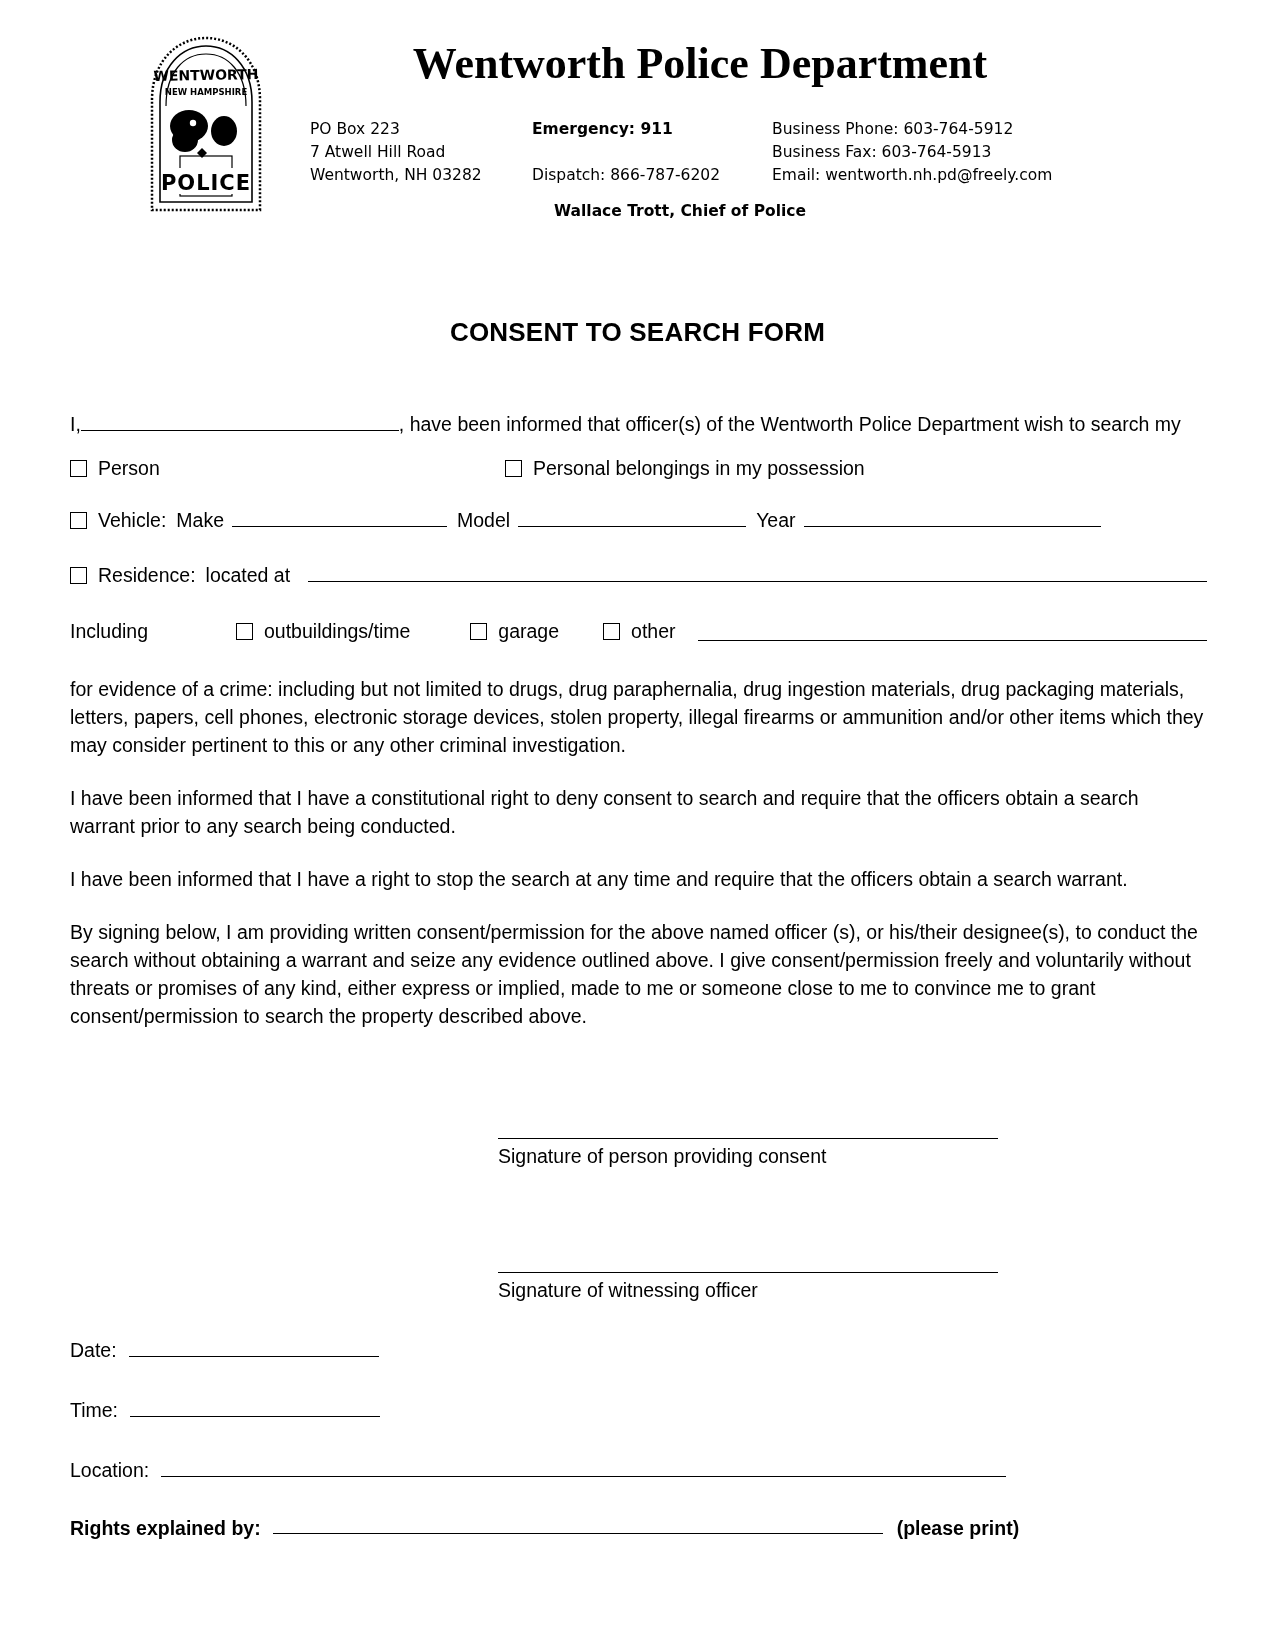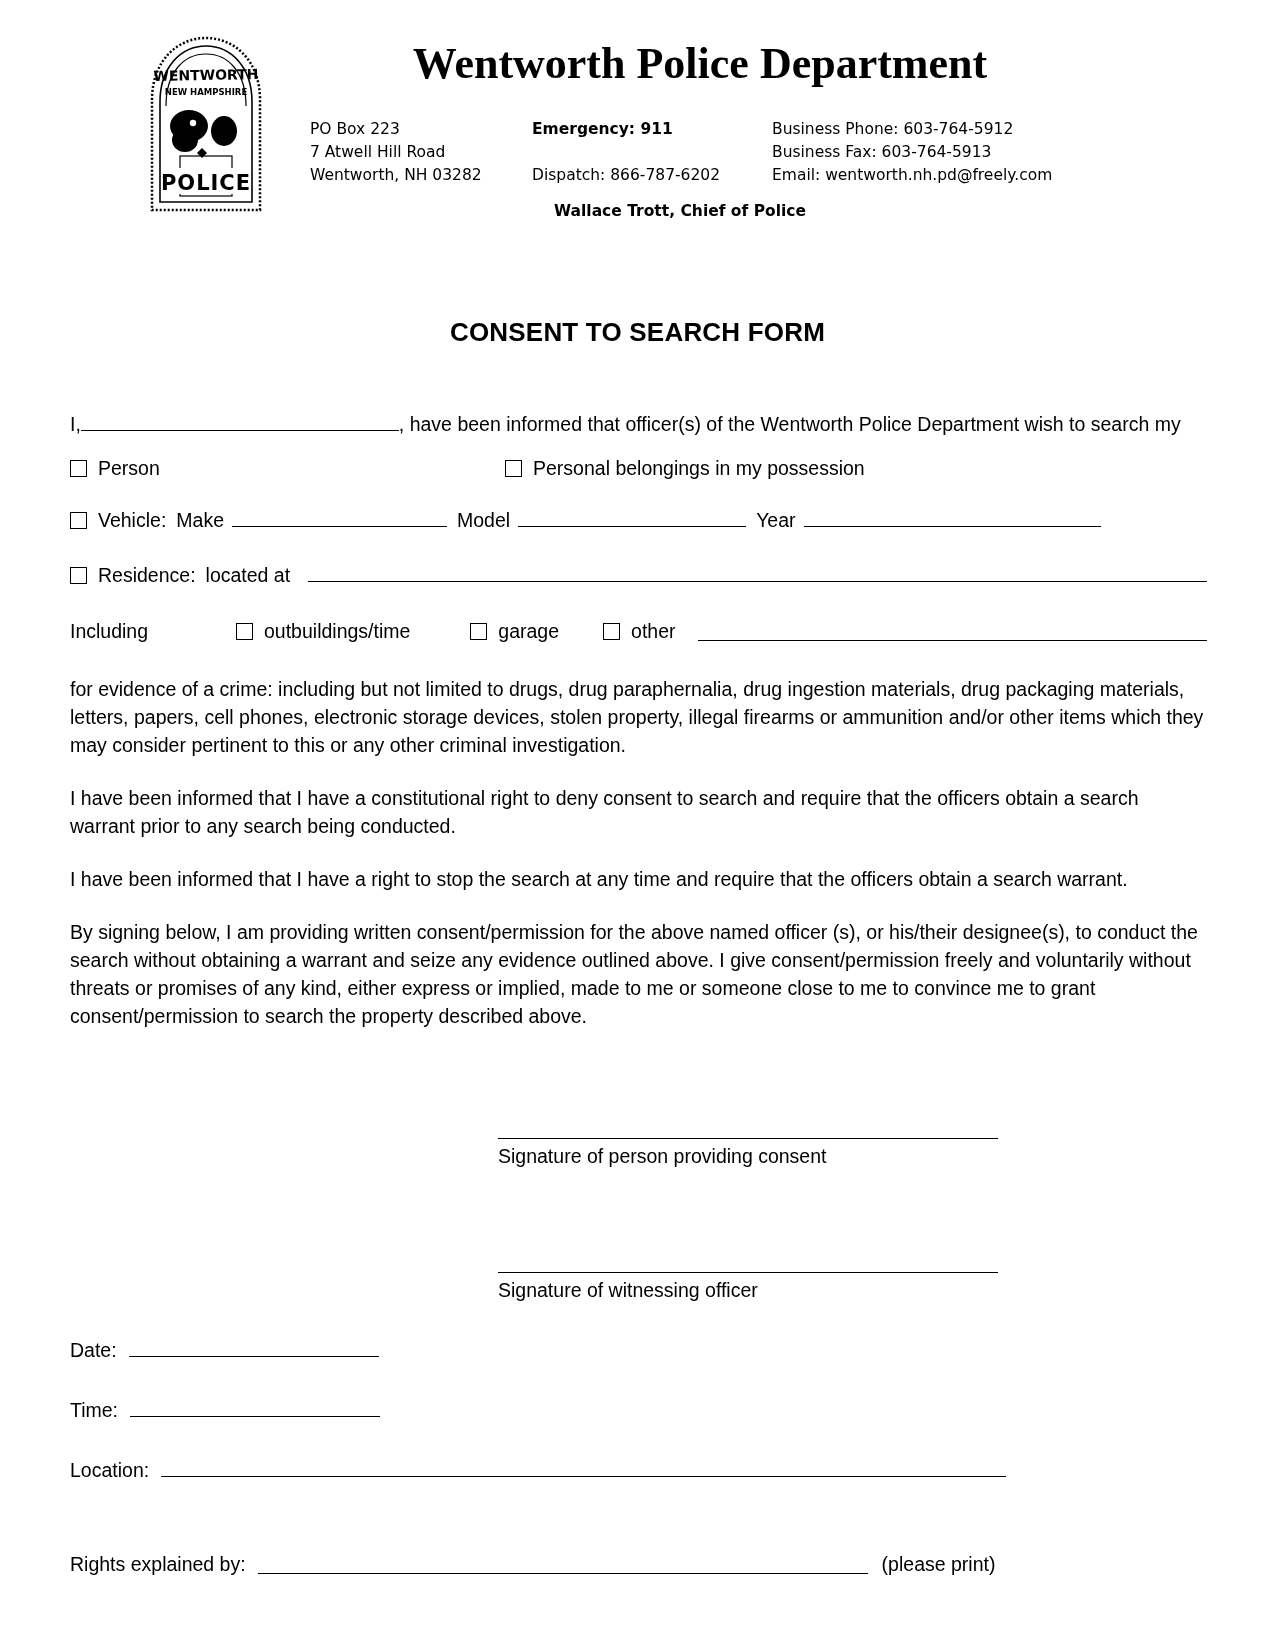--- a/index.html
+++ b/index.html
@@ -163,23 +163,24 @@
     margin-top: 32px;
     font-size: 19.5px;
   }
   .field-row .f-label { white-space: nowrap; }
   .ln-date { width: 250px; margin-left: 12px; }
   .ln-time { width: 250px; margin-left: 12px; }
   .ln-location { width: 845px; margin-left: 12px; }
 
   .rights-row {
     display: flex;
-    align-items: center;
-    margin-top: 66px;
+    align-items: flex-start;
+    margin-top: 30px;
     font-size: 19.5px;
+    font-weight: bold;
   }
   .ln-rights { width: 610px; margin: 0 14px 0 12px; }
   .please-print { white-space: nowrap; }
 </style>
 </head>
 <body>
 
 <div class="page">
 
   <div class="letterhead">

